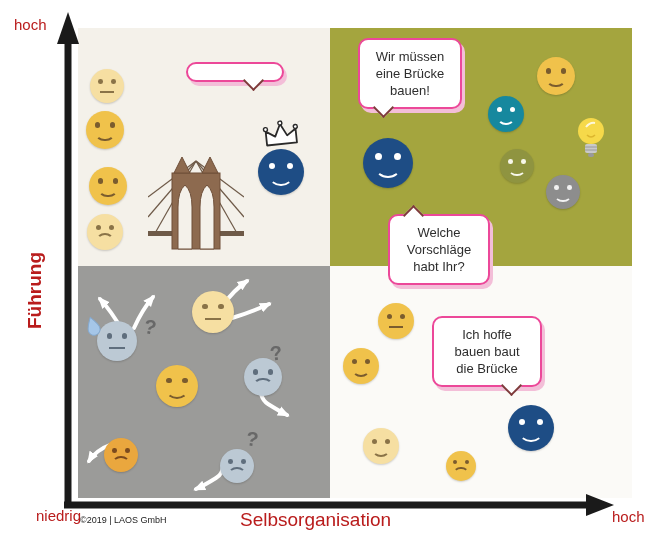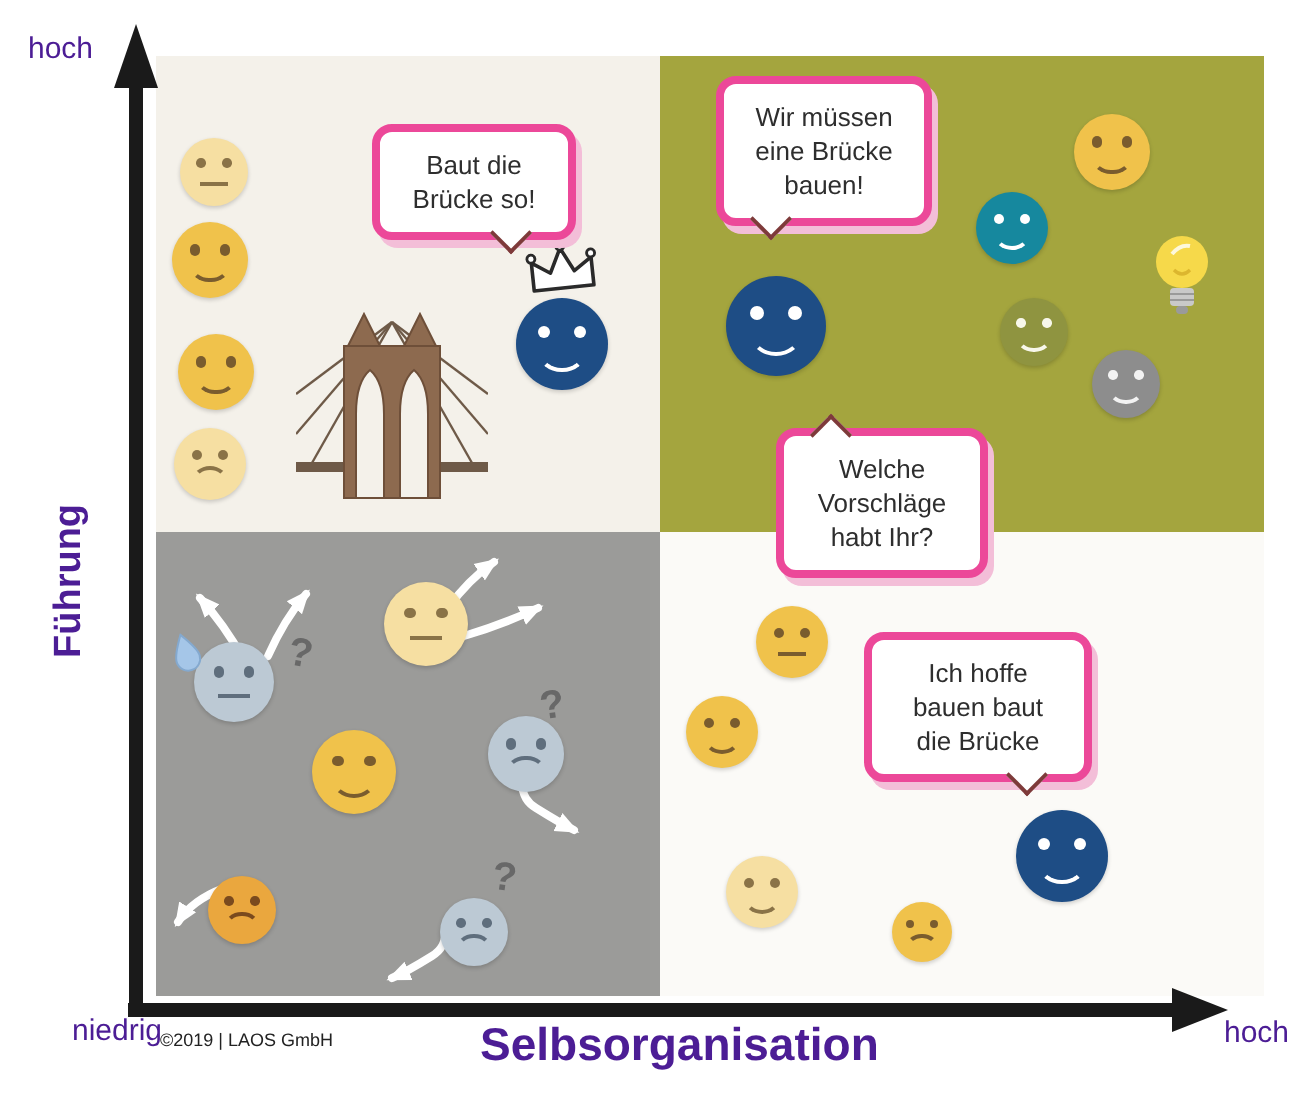--- a/index.html
+++ b/index.html
@@ -9,27 +9,27 @@
 
   
   .quad{position:absolute;z-index:1;}
   #quad-tl{left:78px;top:28px;width:252px;height:238px;background:#f4f1ea;}
   #quad-tr{left:330px;top:28px;width:302px;height:238px;background:#a4a53e;}
   #quad-bl{left:78px;top:266px;width:252px;height:232px;background:#9b9b99;}
   #quad-br{left:330px;top:266px;width:302px;height:232px;background:#fbfaf7;}
 
   
   #axes{position:absolute;left:0;top:0;z-index:5;pointer-events:none;}
-  .axis-text{position:absolute;color:#4c1d95;z-index:6;}
+  .axis-text{position:absolute;color:#b91c1c;z-index:6;}
   #y-high{left:14px;top:16px;font-size:15px;}
   #x-high{left:612px;top:508px;font-size:15px;}
   #low{left:8px;top:507px;font-size:15px;margin-left:28px;}
   #y-title{left:22px;top:215px;height:150px;width:26px;display:flex;align-items:center;justify-content:center;
            writing-mode:vertical-rl;transform:rotate(180deg);font-weight:bold;font-size:19px;}
-  #x-title{left:240px;top:509px;font-weight:bold;font-size:23px;}
+  #x-title{left:240px;top:509px;font-weight:normal;font-size:19px;}
   #copyright{left:80px;top:515px;font-size:9px;color:#222;}
 
   
   .smiley{position:absolute;border-radius:50%;z-index:3;box-shadow:0 1px 2px rgba(0,0,0,.18);}
   .smiley .eye{position:absolute;width:14%;height:14%;border-radius:50%;background:var(--f);top:30%;}
   .smiley .eye.l{left:24%;}
   .smiley .eye.r{right:24%;}
   .smiley .mouth{position:absolute;left:24%;top:36%;width:52%;height:44%;
                  border:2.5px solid transparent;border-radius:50%;box-sizing:border-box;}
   .smiley.happy .mouth{border-bottom-color:var(--f);}
@@ -38,21 +38,21 @@
   .smiley.gold{background:#f0c24b;--f:#7a5c2e;}
   .smiley.pale{background:#f6dfa2;--f:#8a7347;}
   .smiley.orange{background:#eaa73e;--f:#7a4a1e;}
   .smiley.blue{background:#1e4d85;--f:#ffffff;}
   .smiley.teal{background:#16889e;--f:#ffffff;}
   .smiley.olive{background:#8f9440;--f:#f7f7ea;}
   .smiley.grayface{background:#8d8d8d;--f:#f2f2f2;}
   .smiley.bluegray{background:#bcc9d4;--f:#5f6e7d;}
 
   
-  .bubble{position:absolute;background:#fff;border:4px solid #ec4899;border-radius:10px;
+  .bubble{position:absolute;background:#fff;border:2px solid #ec4899;border-radius:10px;
           box-shadow:3px 4px 0 #f3bed8;padding:8px 11px;font-size:13px;line-height:1.32;
           text-align:center;color:#2e2e2e;z-index:6;}
   .tail{position:absolute;width:13px;height:13px;background:#fff;transform:rotate(45deg);z-index:7;}
   .tail.down{bottom:-8px;border-right:2px solid #7e3a3a;border-bottom:2px solid #7e3a3a;}
   .tail.up{top:-8px;border-left:2px solid #7e3a3a;border-top:2px solid #7e3a3a;}
 
   .qmark{position:absolute;z-index:4;font-weight:bold;font-size:20px;color:#686868;}
 
   .art{position:absolute;z-index:3;}
 </style>
@@ -123,21 +123,20 @@
     <circle cx="20" cy="3" r="2" fill="#fff" stroke="#2a2a2a" stroke-width="1.4"></circle>
     <circle cx="35" cy="8" r="2" fill="#fff" stroke="#2a2a2a" stroke-width="1.4"></circle>
   </svg>
   <div class="smiley blue happy" style="left:258px;top:149px;width:46px;height:46px">
       <span class="eye l"></span>
       <span class="eye r"></span>
       <span class="mouth"></span>
     </div>
 
   <div class="bubble" style="left:186px;top:62px;width:72px">
-    <span>Baut die Brücke so!</span>
     <span class="tail down" style="left:58px"></span>
   </div>
 
   <div class="bubble" style="left:358px;top:38px;width:78px">
     <span>Wir müssen eine Brücke bauen!</span>
     <span class="tail down" style="left:16px"></span>
   </div>
 
   <div class="smiley blue happy" style="left:363px;top:138px;width:50px;height:50px">
       <span class="eye l"></span>

